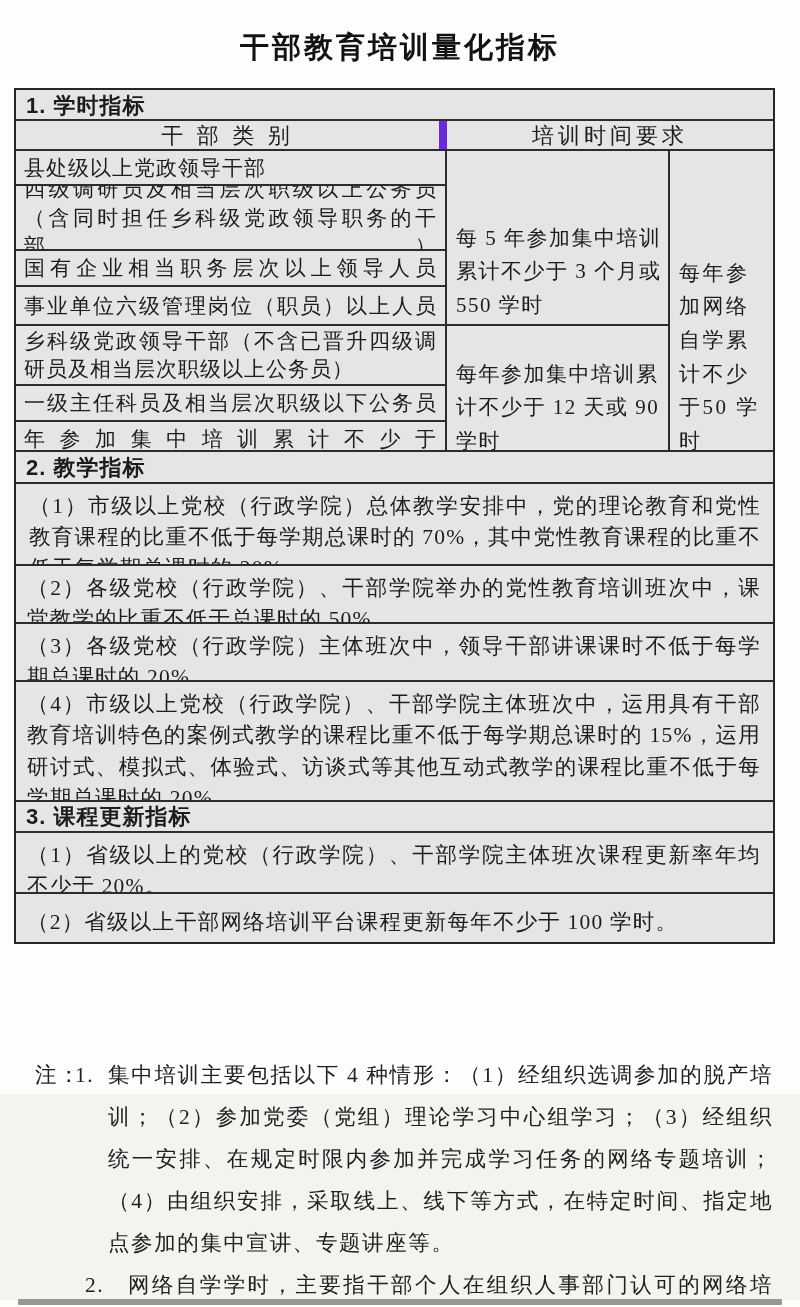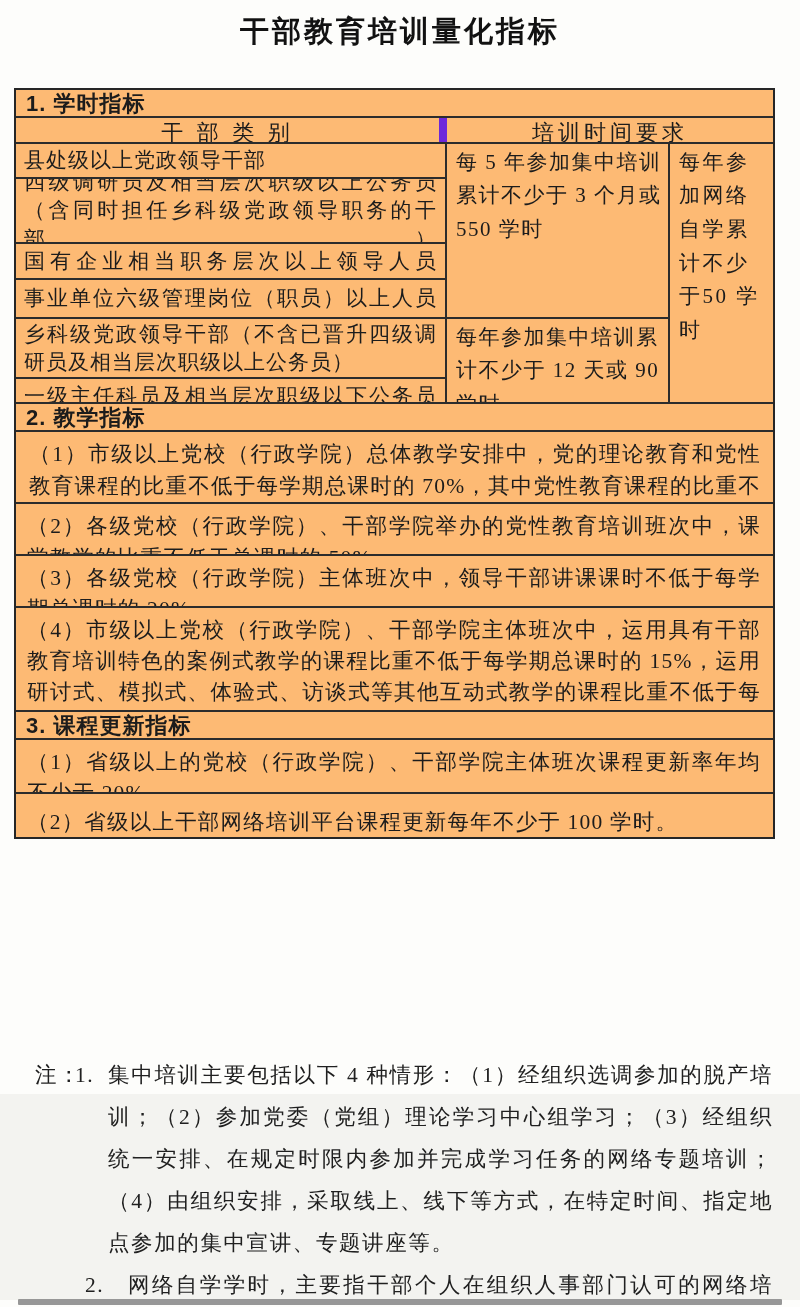--- a/index.html
+++ b/index.html
@@ -4,30 +4,30 @@
 <style>
   html,body{margin:0;padding:0;}
   body{
     width:800px;height:1307px;position:relative;overflow:hidden;
     background:#fdfdfb;
     font-family:"Liberation Serif", serif;
     color:#1c1c1c;
     -webkit-font-smoothing:antialiased;
   }
   .page-title{
-    position:absolute;left:0;top:12px;width:800px;
+    position:absolute;left:0;top:28px;width:800px;
     text-align:center;
     font-family:"Liberation Sans", sans-serif;
     font-weight:bold;font-size:29px;letter-spacing:3px;color:#121212;
   }
   
   .doc-table{
-    position:absolute;left:14px;top:88px;width:761px;height:751px;
+    position:absolute;left:14px;top:88px;width:761px;height:856px;
     border:2px solid #262626;box-sizing:border-box;
-    display:flex;flex-direction:column;background:#fdba74;
+    display:flex;flex-direction:column;background:#e5e5e5;
   }
   .doc-table *{box-sizing:border-box;}
   .sec-title{
     font-family:"Liberation Sans", sans-serif;
     font-weight:bold;font-size:22px;letter-spacing:1px;
     padding:2px 10px 0 10px;display:flex;align-items:center;
     border-top:2px solid #2c2c2c;overflow:hidden;
   }
   .sec-title:first-child{border-top:none;}
   .h-sec1{height:33px;}
@@ -50,21 +50,21 @@
   }
   .cat{
     grid-column:1;border-bottom:2px solid #2c2c2c;border-right:2px solid #2c2c2c;
     display:flex;align-items:center;padding:1px 8px;
     font-size:21px;line-height:1.35;overflow:hidden;
   }
   .cat:nth-child(8){border-bottom:none;}
   .cat-text{flex:1;text-align:justify;letter-spacing:1px;}
   .stretch .cat-text{text-align-last:justify;}
   .req{
-    display:flex;align-items:flex-start;padding:2px 6px 2px 9px;
+    display:flex;align-items:flex-end;padding:2px 6px 2px 9px;
     font-size:21px;line-height:1.6;letter-spacing:1.5px;overflow:hidden;
   }
   .req-a{grid-column:2;grid-row:1/5;border-right:2px solid #2c2c2c;border-bottom:2px solid #2c2c2c;}
   .req-b{grid-column:2;grid-row:5/9;border-right:2px solid #2c2c2c;}
   .req-c{grid-column:3;grid-row:1/9;letter-spacing:2.5px;}
   .item{
     border-top:2px solid #2c2c2c;overflow:hidden;
     font-size:21.5px;line-height:1.45;letter-spacing:1.2px;
     padding:7px 12px 0 11px;text-align:justify;
   }

